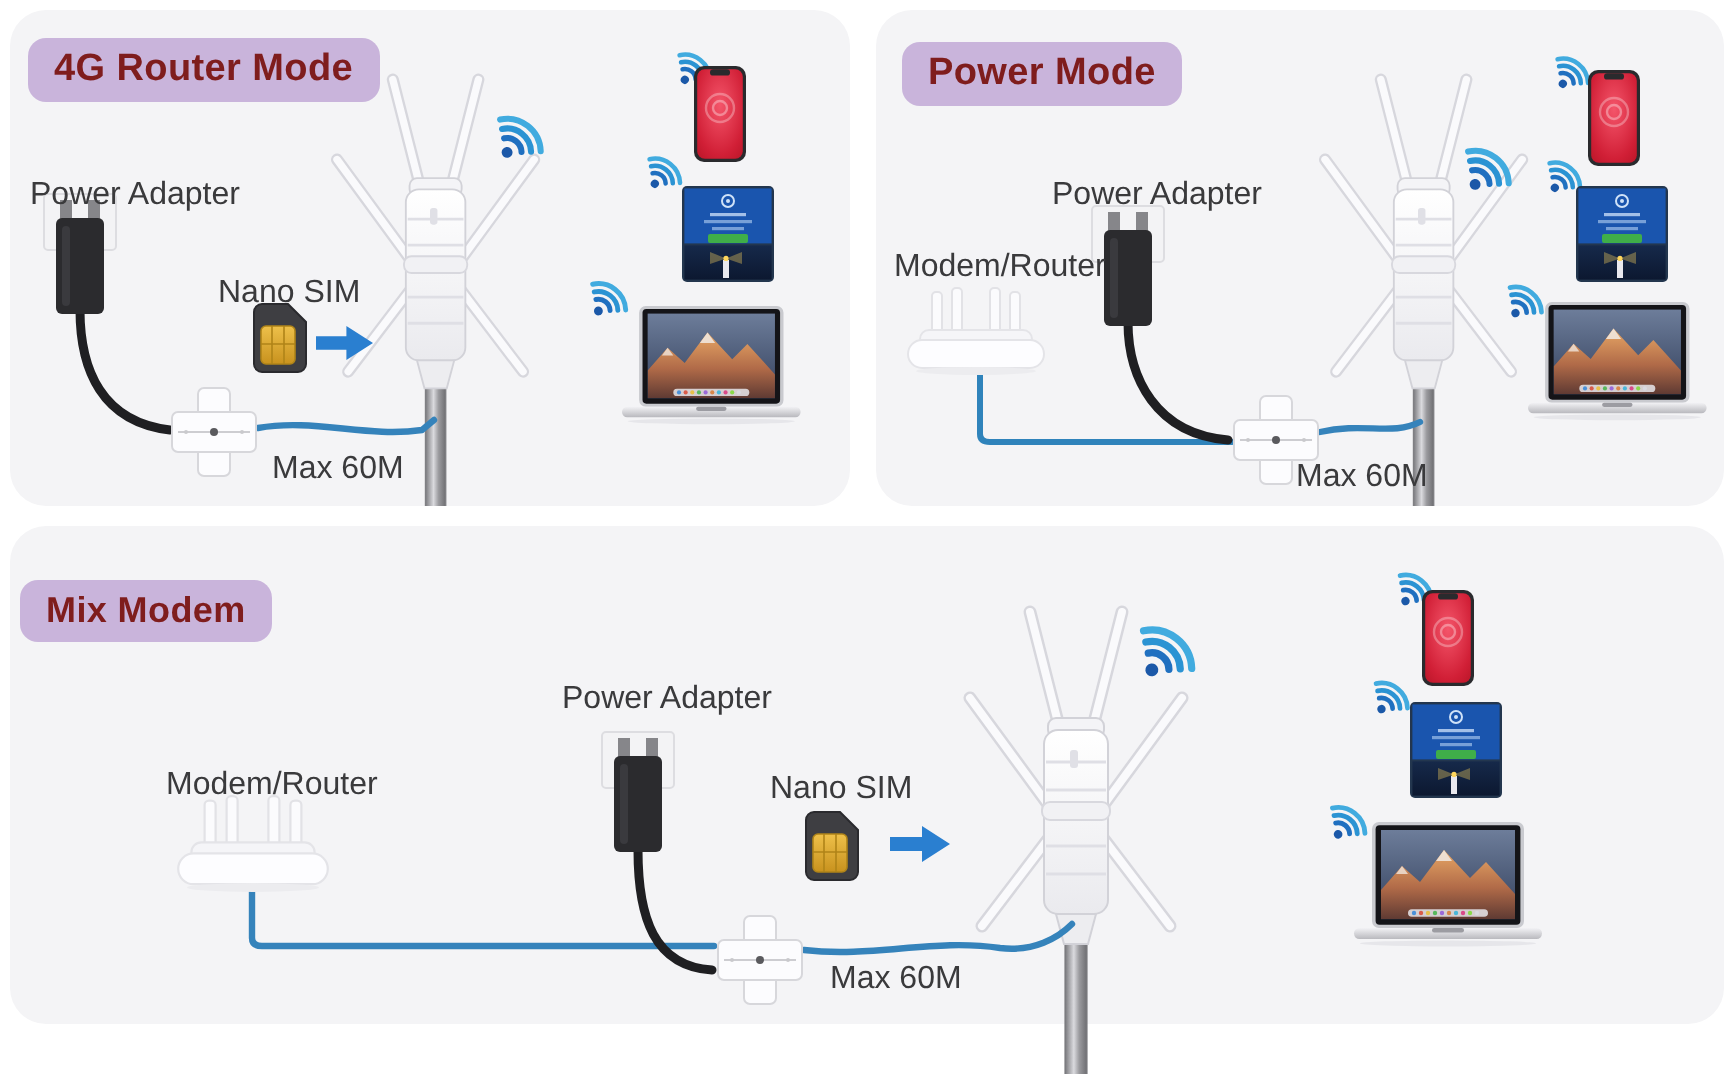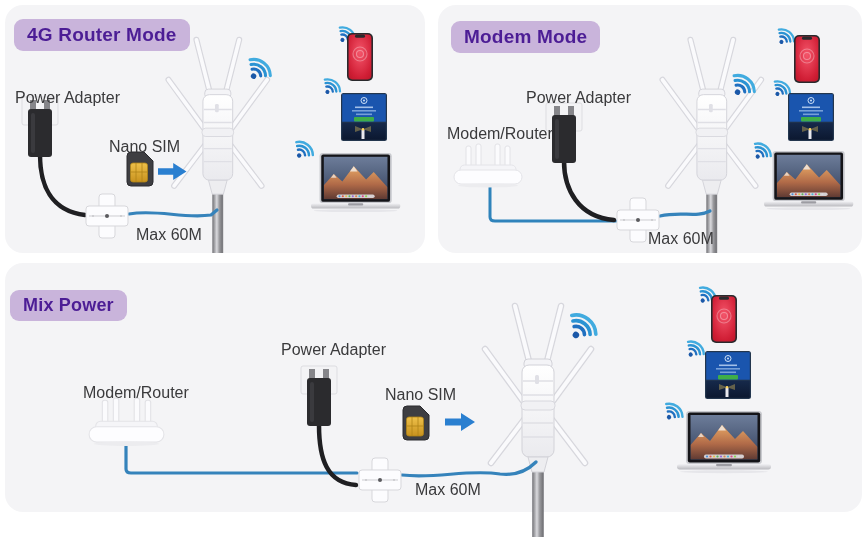--- a/index.html
+++ b/index.html
@@ -2,21 +2,21 @@
 <html><head>
 <meta charset="utf-8">
 <style>
   html,body{margin:0;padding:0;background:#ffffff;}
   .canvas{position:relative;width:867px;height:537px;background:#ffffff;overflow:hidden;
           font-family:"Liberation Sans", sans-serif;}
   .panel{position:absolute;}
   .panel-bg{position:absolute;left:0;top:0;width:100%;background:#f4f4f6;border-radius:18px;}
   .clip{overflow:hidden;border-radius:18px;background:#f4f4f6;}
   .art{position:absolute;left:0;top:0;}
-  .badge{position:absolute;background:#c9b4db;color:#4c1d95;font-weight:bold;
+  .badge{position:absolute;background:#c9b4db;color:#7f1d1d;font-weight:bold;
          font-size:19px;padding:4px 13px;border-radius:9px;letter-spacing:.2px;line-height:1.25;}
   .lbl{position:absolute;font-size:16px;color:#3a3a3c;white-space:nowrap;}
 </style>
 </head>
 <body>
 
 <svg aria-hidden="true" style="position:absolute;width:0;height:0;">
   <defs>
     <linearGradient id="gPole" x1="0" y1="0" x2="1" y2="0">
       <stop offset="0" stop-color="#77777b"></stop>
@@ -226,21 +226,21 @@
       <use href="#sAdapter" transform="translate(108,98)"></use>
       <path d="M 222,211 C 244,206 258,213 272,206" fill="none" stroke="#3583bb" stroke-width="3.2" stroke-linecap="round"></path>
       <use href="#sInjector" transform="translate(178,192)"></use>
       <use href="#sWifi" transform="translate(334,18) scale(0.6)"></use>
       <use href="#sPhone" transform="translate(356,30)"></use>
       <use href="#sWifi" transform="translate(330,70) scale(0.6)"></use>
       <use href="#sTablet" transform="translate(350,88)"></use>
       <use href="#sWifi" transform="translate(310,132) scale(0.62)"></use>
       <use href="#sLaptop" transform="translate(326,146) scale(0.95)"></use>
     </svg>
-    <div class="badge" style="left:13px;top:16px;">Modem Mode</div>
+    <div class="badge" style="left:13px;top:16px;">Power Mode</div>
     <div class="lbl" style="left:88px;top:84px;">Power Adapter</div>
     <div class="lbl" style="left:9px;top:120px;">Modem/Router</div>
     <div class="lbl" style="left:210px;top:225px;">Max 60M</div>
   </section>
 
   <section class="panel" style="left:5px;top:263px;width:857px;height:274px;">
     <div class="panel-bg" style="height:249px;"></div>
     <svg class="art" width="857" height="274" viewBox="0 0 857 274">
       <use href="#sRouter" transform="translate(473,40)"></use>
       <use href="#sWifi" transform="translate(556,42) scale(0.95)"></use>
@@ -252,20 +252,20 @@
       <use href="#sInjector" transform="translate(353,194)"></use>
       <use href="#sSim" transform="translate(398,143)"></use>
       <use href="#sArrow" transform="translate(440,149)"></use>
       <use href="#sWifi" transform="translate(688,18) scale(0.62)"></use>
       <use href="#sPhone" transform="translate(706,32)"></use>
       <use href="#sWifi" transform="translate(676,72) scale(0.62)"></use>
       <use href="#sTablet" transform="translate(700,88)"></use>
       <use href="#sWifi" transform="translate(654,134) scale(0.64)"></use>
       <use href="#sLaptop" transform="translate(672,148)"></use>
     </svg>
-    <div class="badge" style="left:5px;top:27px;font-size:18px;">Mix Power</div>
+    <div class="badge" style="left:5px;top:27px;font-size:18px;">Mix Modem</div>
     <div class="lbl" style="left:78px;top:121px;">Modem/Router</div>
     <div class="lbl" style="left:276px;top:78px;">Power Adapter</div>
     <div class="lbl" style="left:380px;top:123px;">Nano SIM</div>
     <div class="lbl" style="left:410px;top:218px;">Max 60M</div>
   </section>
 
 </div>
 
 </body></html>

